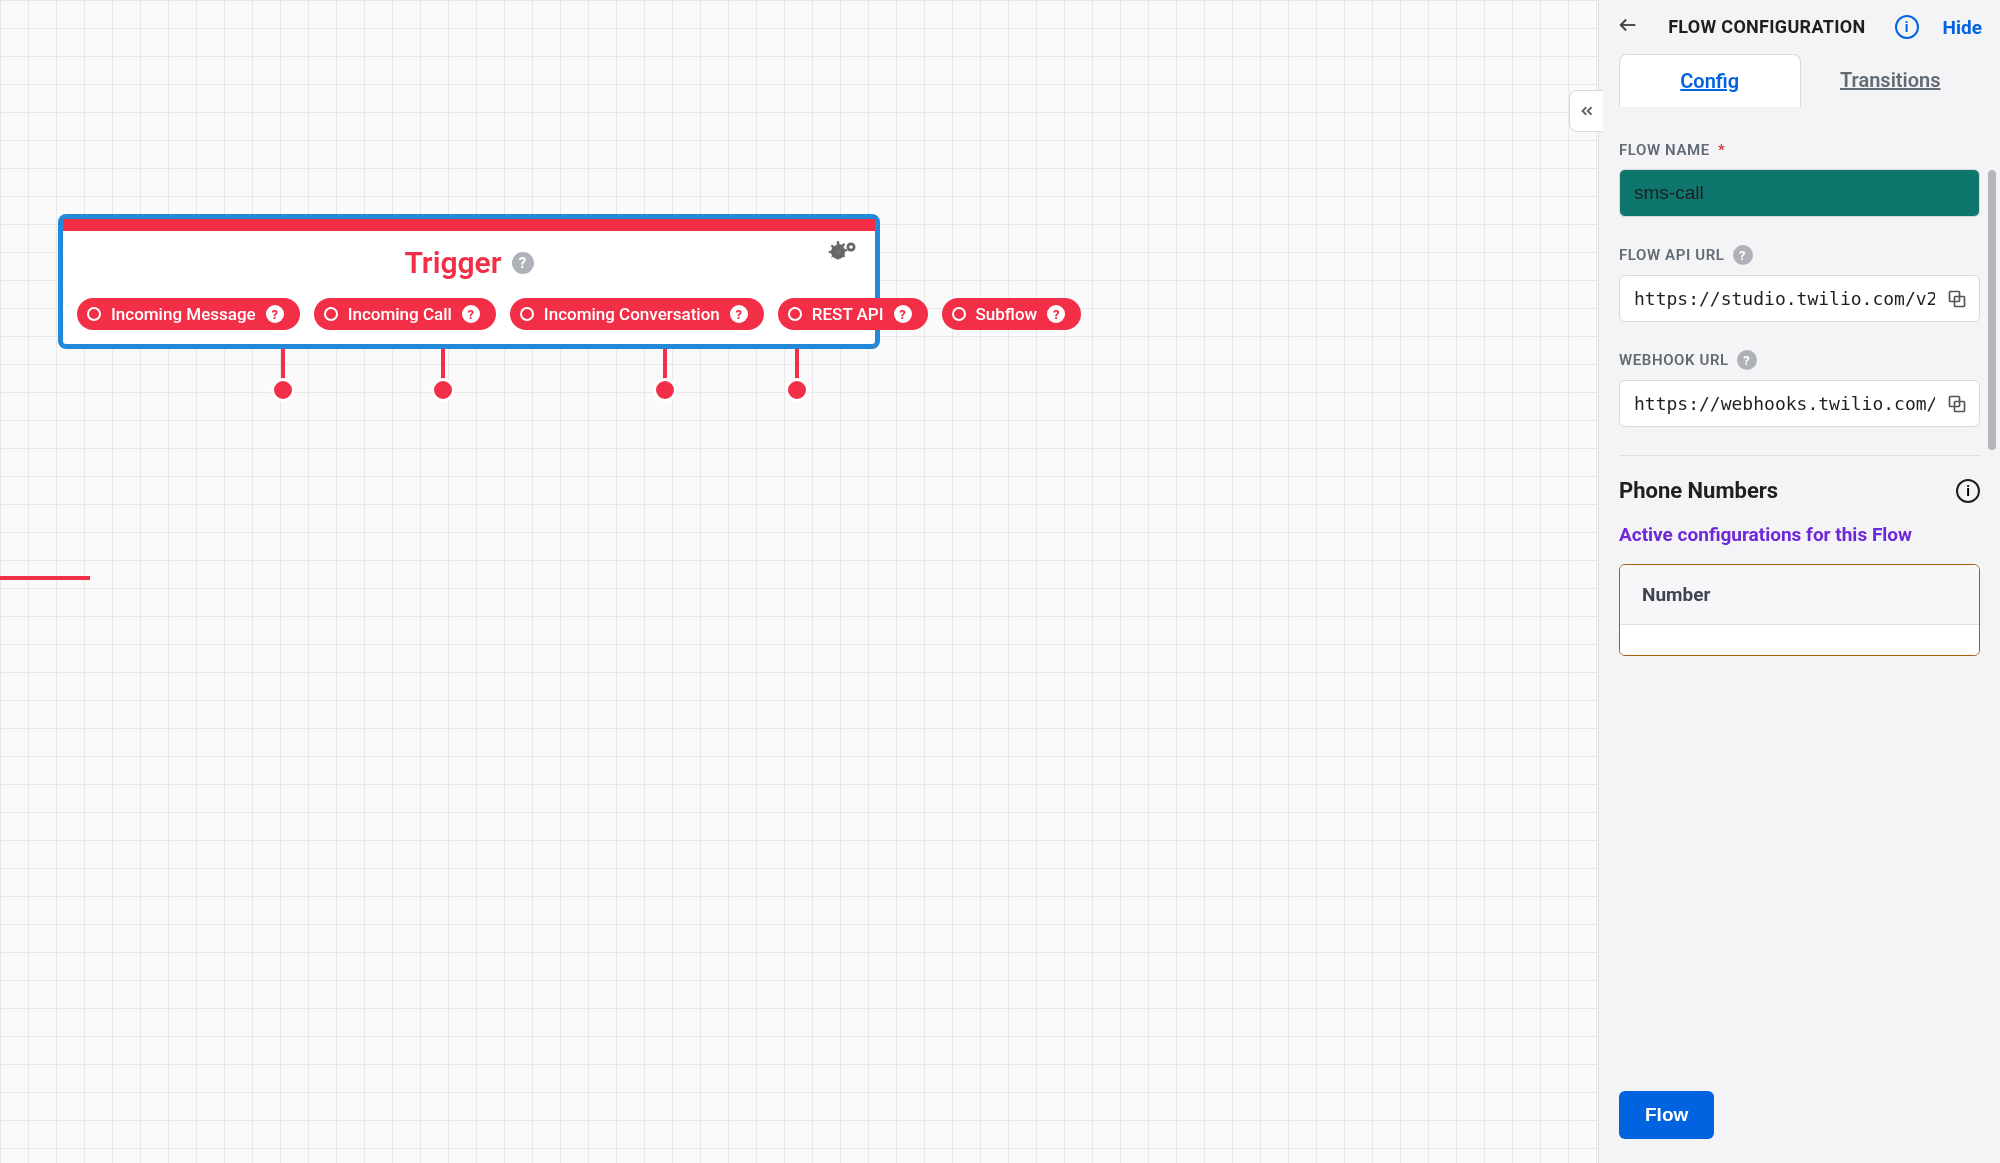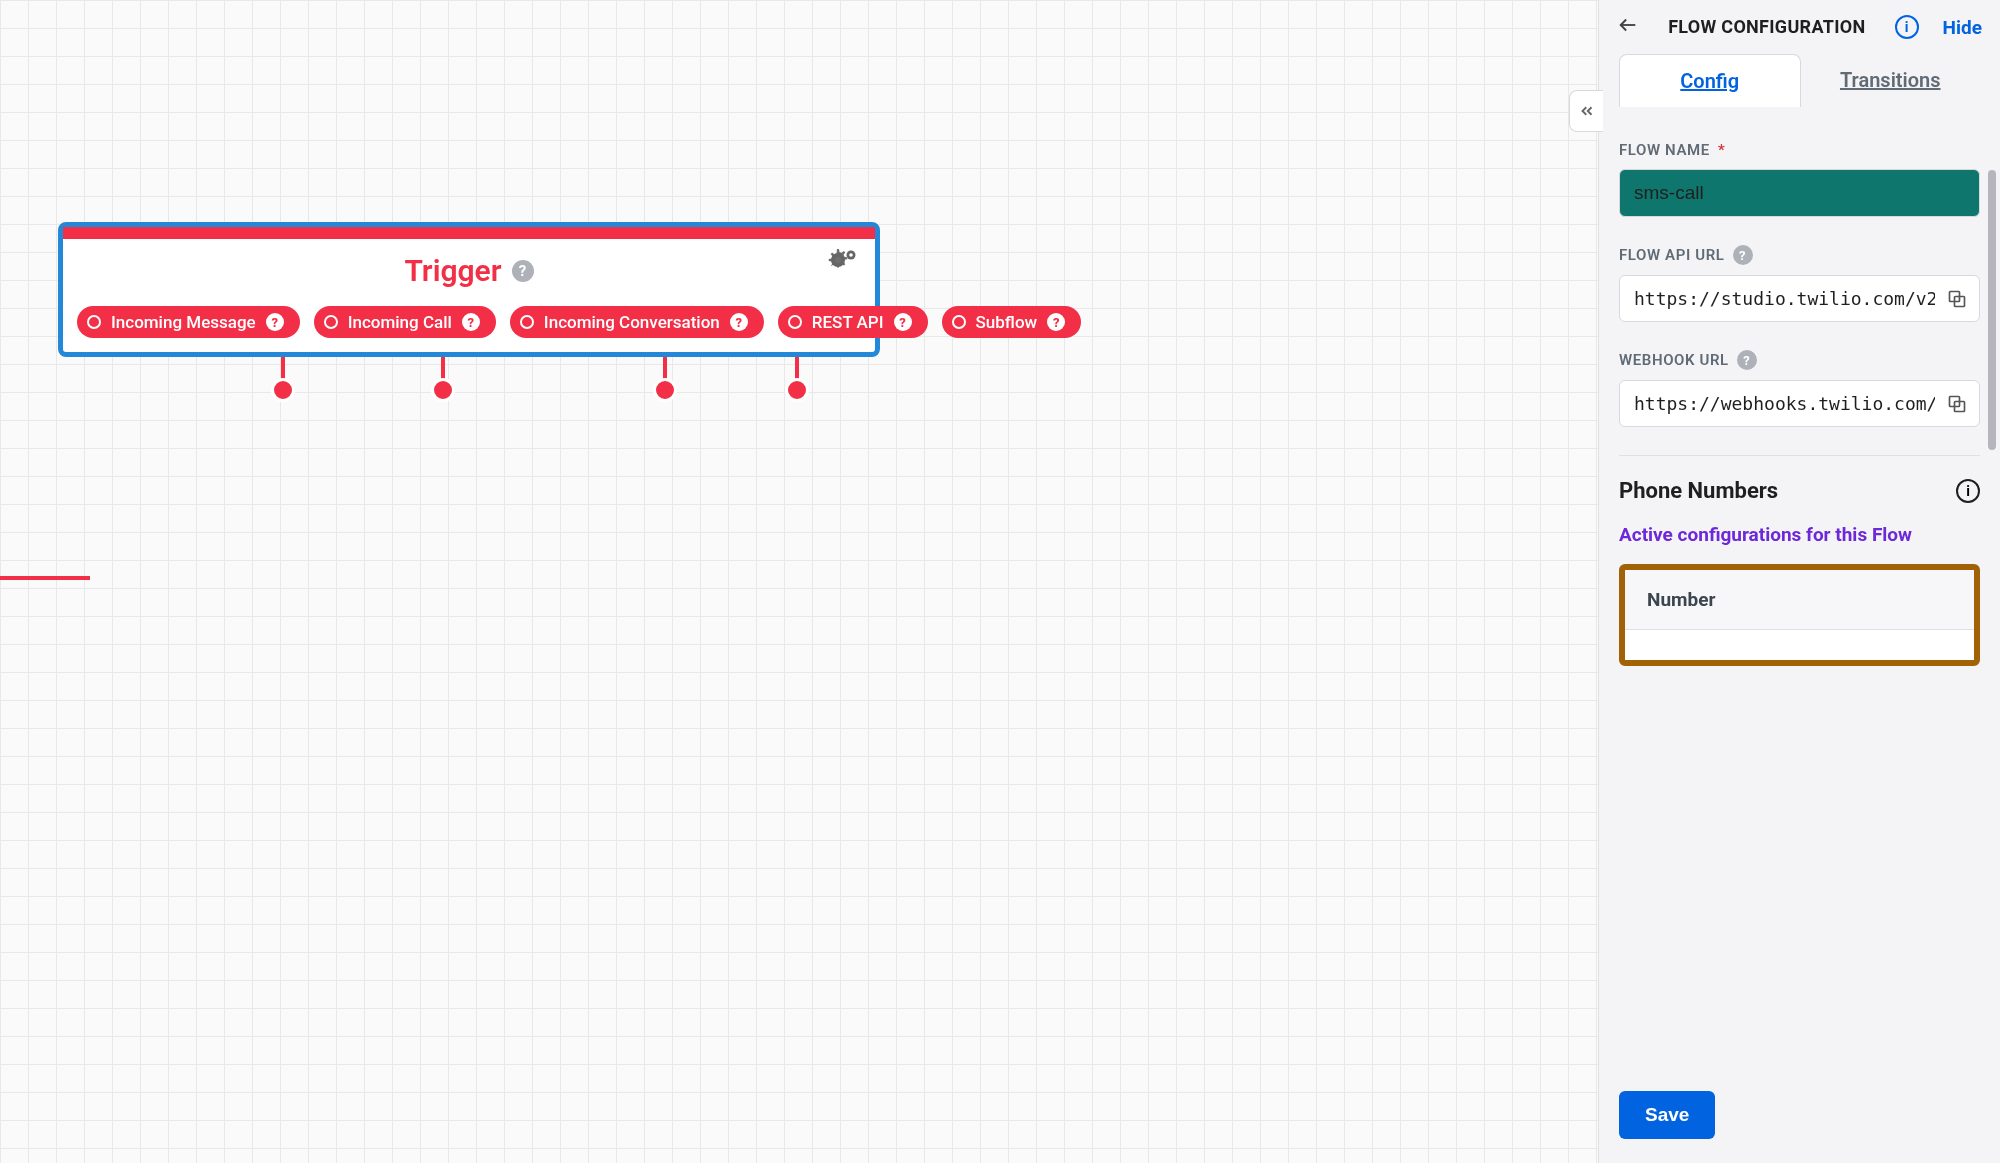--- a/index.html
+++ b/index.html
@@ -41,21 +41,21 @@
     border-top: none;
     border-right: none;
     border-bottom-left-radius: 12px;
     z-index: 1;
   }
 
   
   .trigger-node {
     position: absolute;
     left: 58px;
-    top: 222px;
+    top: 214px;
     width: 822px;
     background: #fff;
     border: 5px solid #2488d8;
     border-radius: 8px;
     z-index: 3;
   }
   .trigger-node .top-bar {
     height: 12px;
     background: #f22f46;
   }
@@ -322,21 +322,21 @@
     cursor: pointer;
   }
   .sub-title {
     font-size: 19px;
     font-weight: 700;
     color: #6d28d9;
     margin-bottom: 18px;
   }
 
   .table {
-    border: 6px solid #a16207;
+    border: 1px solid #a16207;
     border-radius: 6px;
     overflow: hidden;
     background: #fff;
   }
   .table-head {
     display: flex;
     background: #f7f7f9;
     border-bottom: 1px solid #e0e0e4;
   }
   .th {
@@ -503,15 +503,15 @@
       <div class="table-head">
         <div class="th">Number</div>
       </div>
       <div class="table-body"></div>
     </div>
   </div>
 
   <div class="fake-scroll"></div>
 
   <div class="panel-footer">
-    <button class="save-btn">Save</button>
+    <button class="save-btn">Flow</button>
   </div>
 </div>
 
 </body></html>

